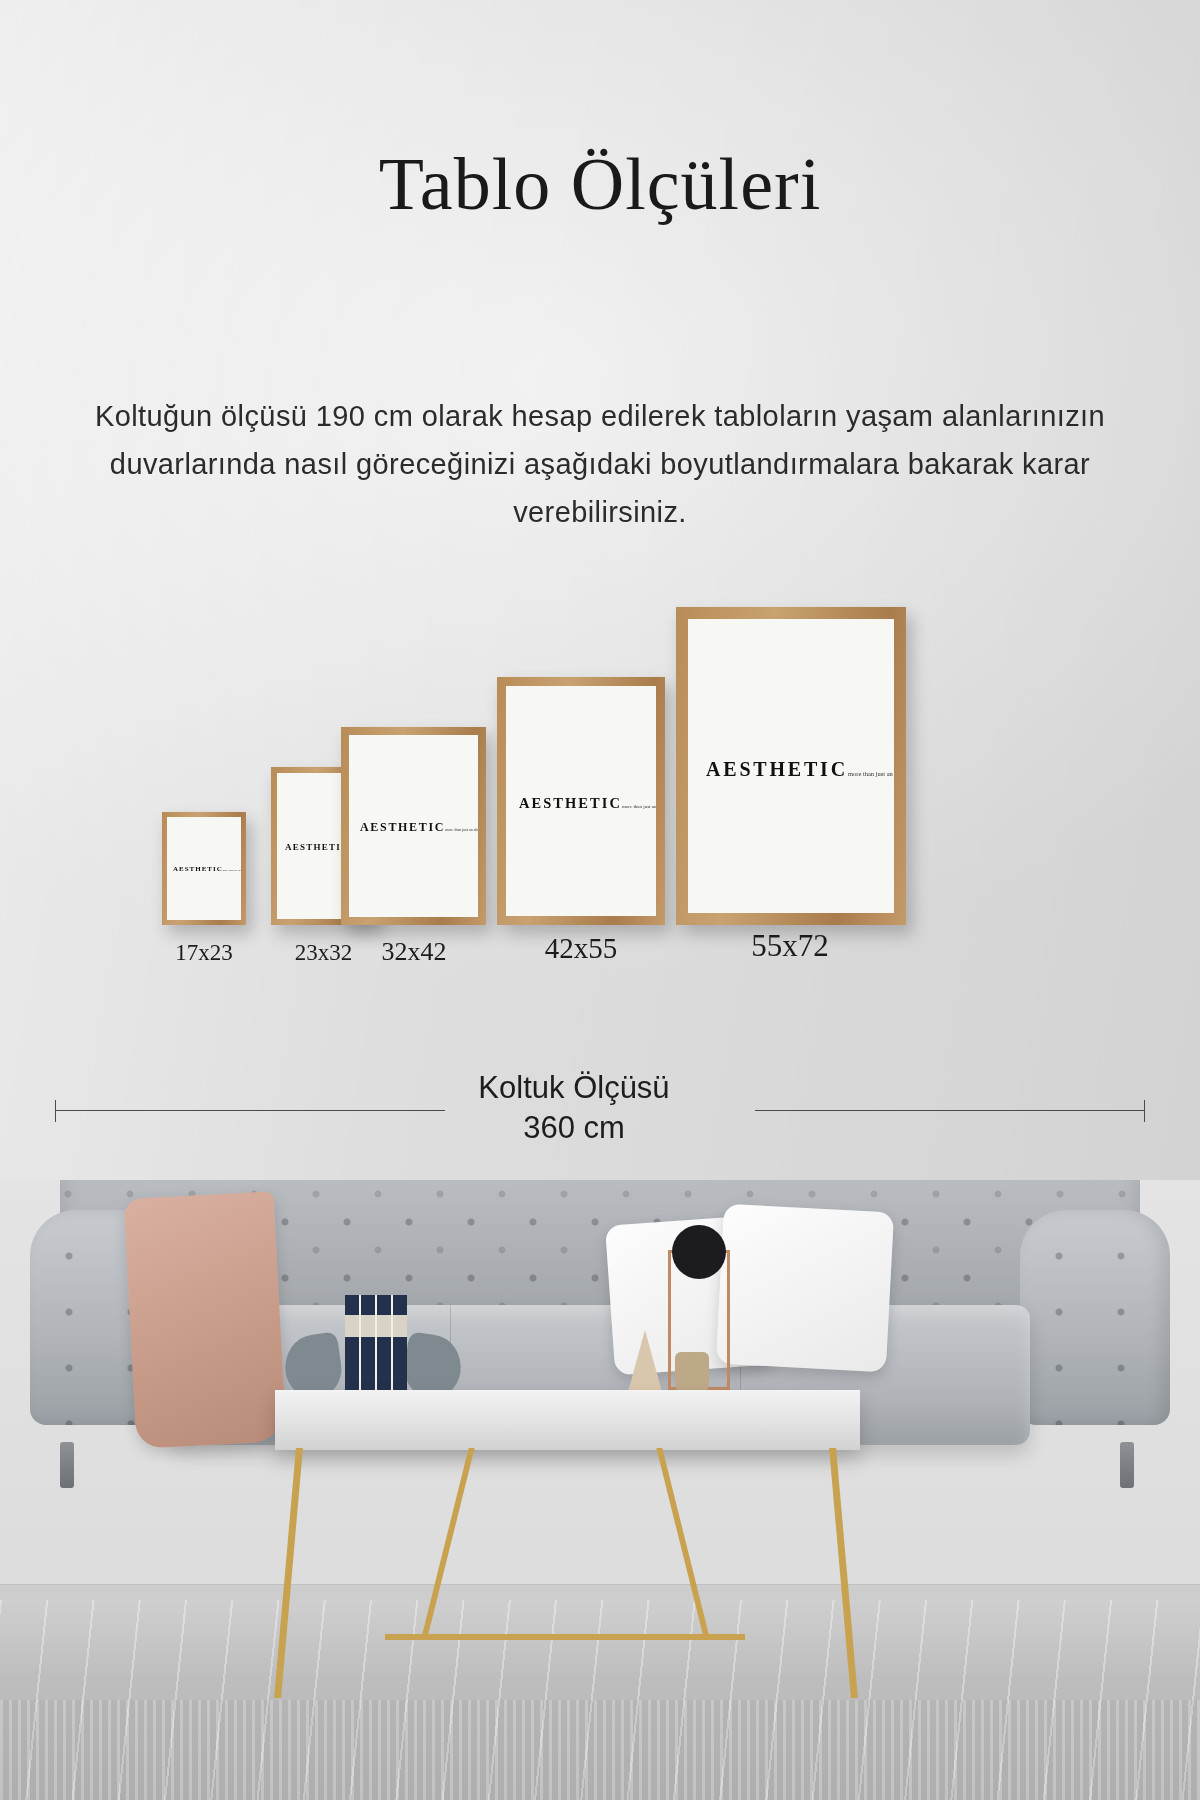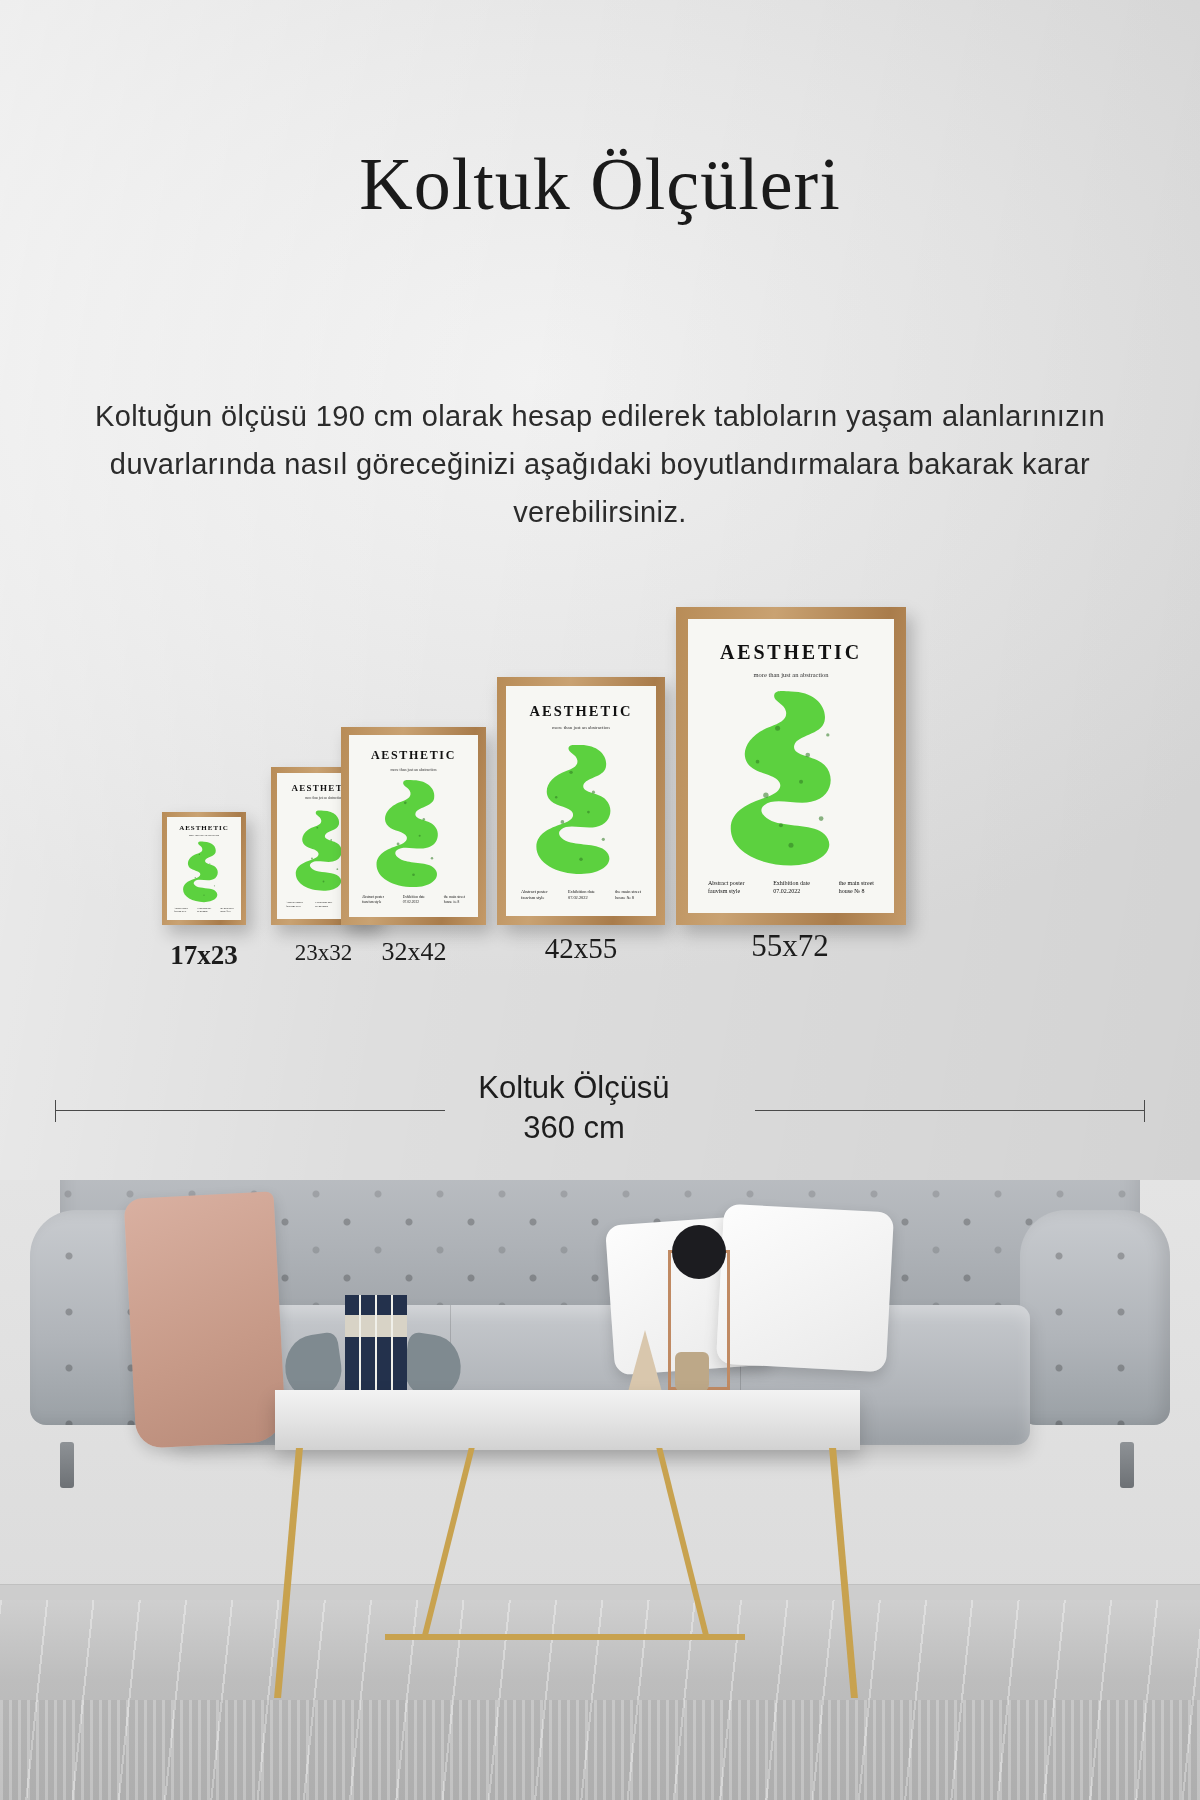--- a/index.html
+++ b/index.html
@@ -34,21 +34,21 @@
   .frame-wrap{position:absolute;}
   .frame{
     position:absolute;left:0;top:0;
     background:linear-gradient(100deg,#b88c57 0%,#c9a272 35%,#a97c4b 75%,#c49a68 100%);
     box-shadow:6px 9px 16px rgba(0,0,0,0.22);
     box-sizing:border-box;
   }
   .mat{
     position:absolute;background:#f7f7f3;box-sizing:border-box;
     overflow:hidden;
-    display:flex;flex-direction:column;align-items:center;
+    display:flex;flex-direction:row;align-items:center;
   }
   .p-title{
     font-family:"Liberation Serif", serif;
     font-weight:700;color:#111;letter-spacing:0.14em;white-space:nowrap;
   }
   .p-sub{
     font-family:"Liberation Serif", serif;
     color:#333;white-space:nowrap;
   }
   .art{position:relative;flex:1;width:100%;}
@@ -141,21 +141,21 @@
     border:3px solid #c08a63;box-sizing:border-box;background:rgba(255,255,255,0.05);}
   .cone{position:absolute;left:608px;top:240px;width:0;height:0;border-left:17px solid transparent;border-right:17px solid transparent;border-bottom:62px solid #d9c7ad;}
   .vase{position:absolute;left:655px;top:262px;width:34px;height:42px;background:#bda888;border-radius:6px 6px 10px 10px;}
   .bird{position:absolute;width:56px;height:62px;background:#7f8a90;border-radius:60% 20% 50% 50%;transform:rotate(-8deg);}
 </style>
 </head>
 <body>
 
 <div class="wall"></div>
 
-<div class="title">Koltuk Ölçüleri</div>
+<div class="title">Tablo Ölçüleri</div>
 <div class="subtitle">Koltuğun ölçüsü 190 cm olarak hesap edilerek tabloların yaşam alanlarınızın duvarlarında nasıl göreceğinizi aşağıdaki boyutlandırmalara bakarak karar verebilirsiniz.</div>
 
 <div class="frames">
 
   <div class="frame-wrap" style="left:162px;top:812px;width:84px;height:113px;">
     <div class="frame" style="width:84px;height:113px;">
       <div class="mat" style="left:5px;top:5px;width:74px;height:103px;padding:7px 6px 6px;">
         <div class="p-title" style="font-size:7px;">AESTHETIC</div>
         <div class="p-sub" style="font-size:2.6px;margin-top:2px;">more than  just an  abstraction</div>
         <div class="art">
@@ -180,21 +180,21 @@
             <span>07.02.2022</span>
           </div>
           <div>
             <span>the main  street</span><br>
             <span>house № 8</span>
           </div>
         </div>
       </div>
     </div>
   </div>
-  <div class="size-label" style="left:142px;top:940px;width:124px;font-size:27px;font-weight:bold;">17x23</div>
+  <div class="size-label" style="left:142px;top:940px;width:124px;font-size:23px;">17x23</div>
 
   <div class="frame-wrap" style="left:271px;top:767px;width:105px;height:158px;">
     <div class="frame" style="width:105px;height:158px;">
       <div class="mat" style="left:6px;top:6px;width:93px;height:146px;padding:10px 8px 8px;">
         <div class="p-title" style="font-size:9px;">AESTHETIC</div>
         <div class="p-sub" style="font-size:3.2px;margin-top:3px;">more than  just an  abstraction</div>
         <div class="art">
           <svg class="blobsvg" viewBox="0 0 100 120" preserveAspectRatio="xMidYMid meet">
             <path fill="#5cd13f" d="M50 8c14 0 22 9 20 18-2 8-16 8-18 14-2 7 12 6 18 12 7 7 4 20-8 22-9 2-22-3-28 2-5 4 2 10 10 11 10 2 24 1 28 9 4 8-6 16-22 16-20 0-36-9-36-22 0-12 14-16 22-19 6-2 10-6 6-10-4-4-14-4-18-10-5-8 2-18 14-22 5-2 10-4 9-9-1-5-8-6-7-10 1-3 5-2 10-2z"></path>
             <g fill="#2f7a23" opacity="0.55">

